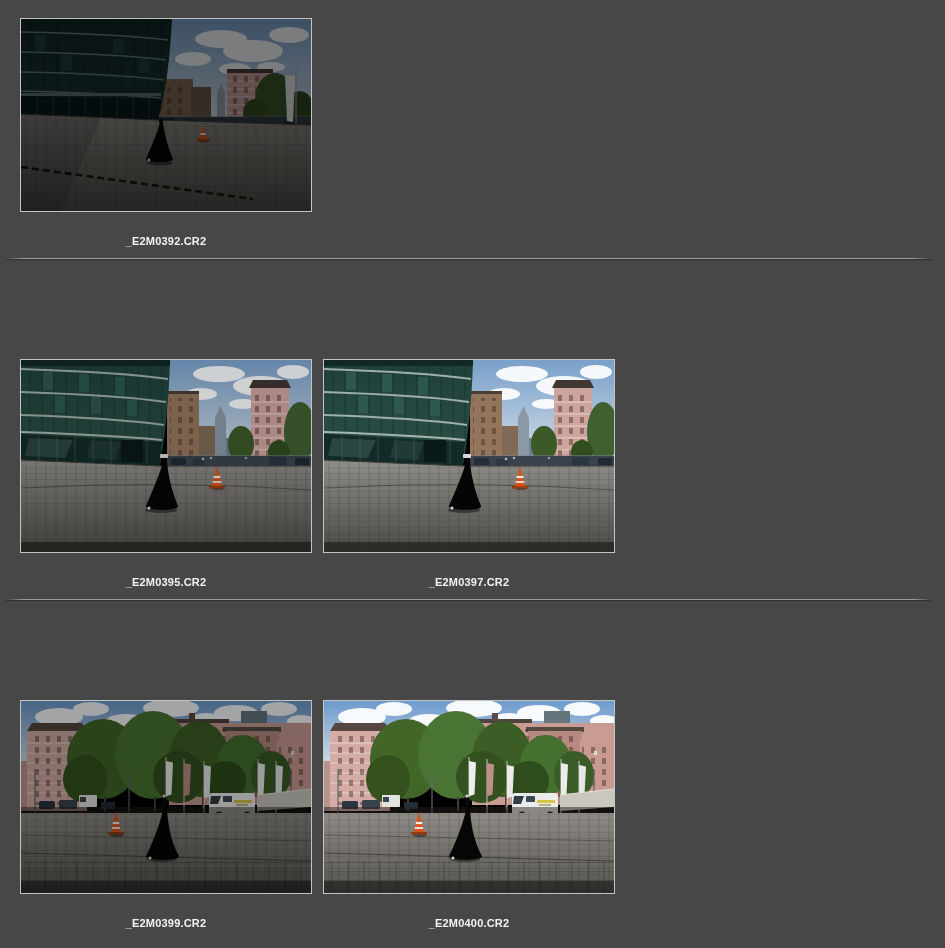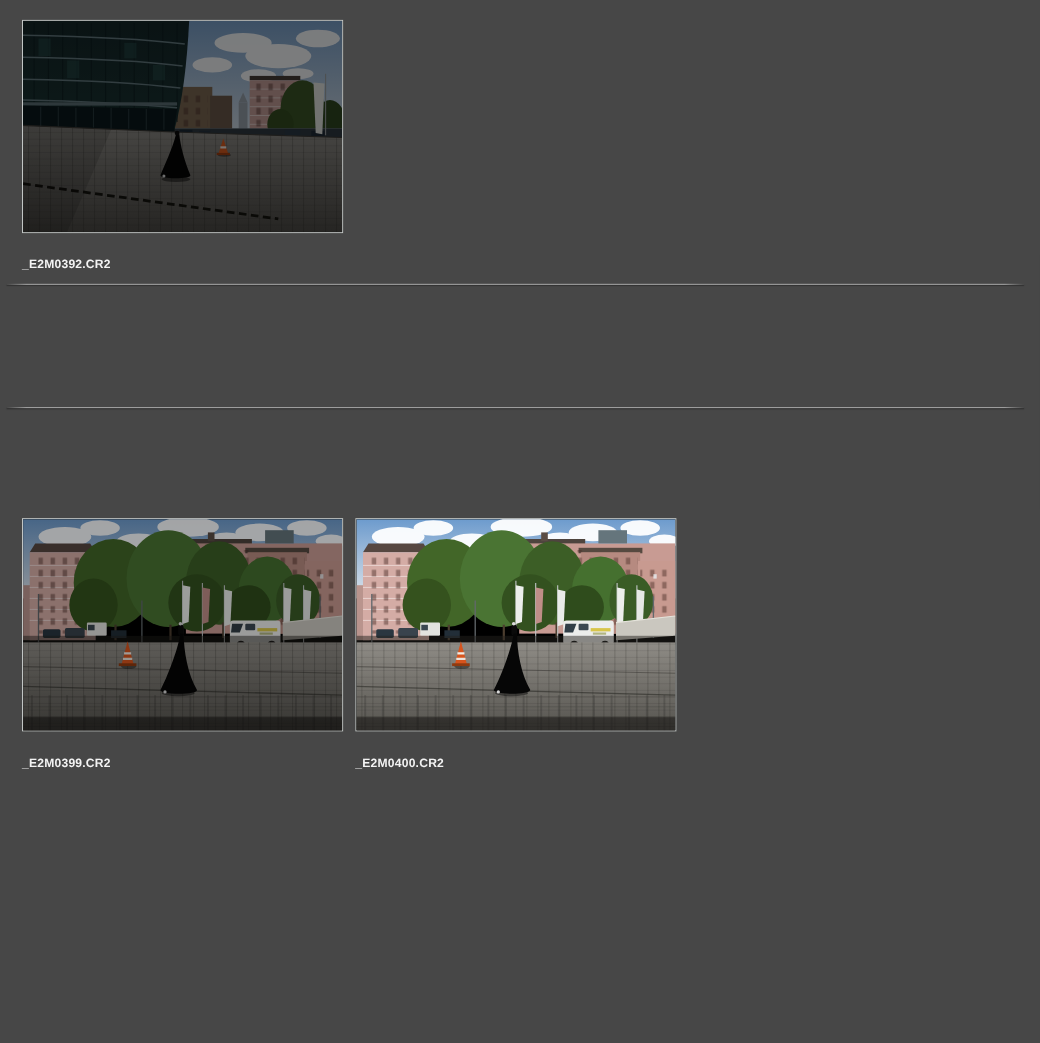--- a/index.html
+++ b/index.html
@@ -14,21 +14,21 @@
   .row.rn{margin-top:100px}
   .cell{margin:0;width:292px;display:flex;flex-direction:column}
   .thumb{
     position:relative;width:290px;height:192px;
     border:1px solid #c1c5c4;background:#000;
   }
   .shot{display:block;width:290px;height:192px}
   .expo{position:absolute;inset:0;background:#000;opacity:var(--k,0);pointer-events:none}
   .fname{
     margin-top:23px;font-size:11px;line-height:12px;font-weight:bold;
-    color:#f3f3f3;letter-spacing:.2px;white-space:nowrap;
+    color:#f3f3f3;letter-spacing:.2px;white-space:nowrap;text-align:center;
   }
   .sep{
     height:1px;margin:11px 14px 0 6px;border:none;
     background:linear-gradient(to right, rgba(157,157,157,0), #9d9d9d 18px, #9d9d9d calc(100% - 18px), rgba(157,157,157,0));
     box-shadow:0 1px 1px rgba(0,0,0,.35);
   }
   .defs-holder{position:absolute;width:0;height:0;overflow:hidden}
 </style>
 </head>
 <body>
@@ -323,20 +323,38 @@
             <use href="#sceneA"></use>
           </svg>
         <i class="expo"></i>
       </div>
       <figcaption class="fname">_E2M0392.CR2</figcaption>
     </figure>
   </div>
   <div class="sep"></div>
 
   <div class="row rn">
+    <figure class="cell">
+      <div class="thumb" style="--k:0.16">
+        <svg class="shot" viewBox="0 0 290 192">
+            <use href="#sceneB"></use>
+          </svg>
+        <i class="expo"></i>
+      </div>
+      <figcaption class="fname">_E2M0395.CR2</figcaption>
+    </figure>
+    <figure class="cell">
+      <div class="thumb" style="--k:0">
+        <svg class="shot" viewBox="0 0 290 192">
+            <use href="#sceneB"></use>
+          </svg>
+        <i class="expo"></i>
+      </div>
+      <figcaption class="fname">_E2M0397.CR2</figcaption>
+    </figure>
   </div>
   <div class="sep"></div>
 
   <div class="row rn">
     <figure class="cell">
       <div class="thumb" style="--k:0.34">
         <svg class="shot" viewBox="0 0 290 192">
             <use href="#sceneC"></use>
           </svg>
         <i class="expo"></i>

